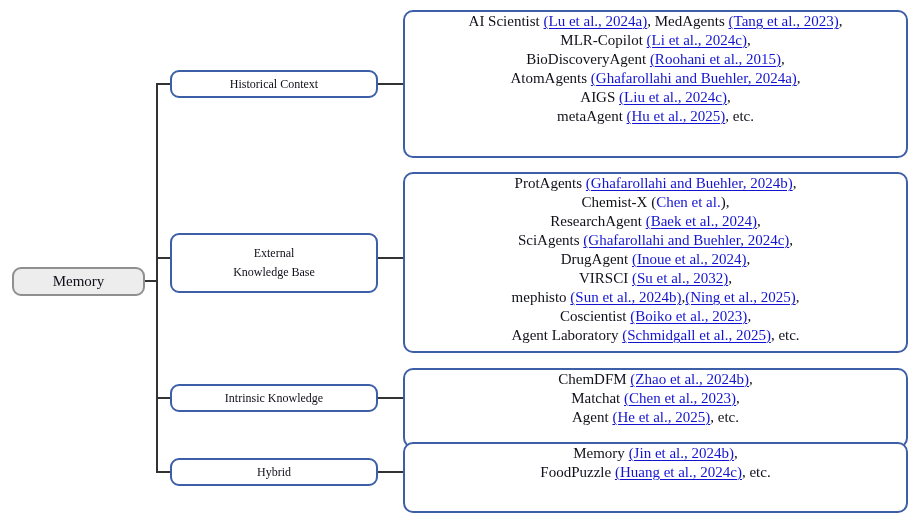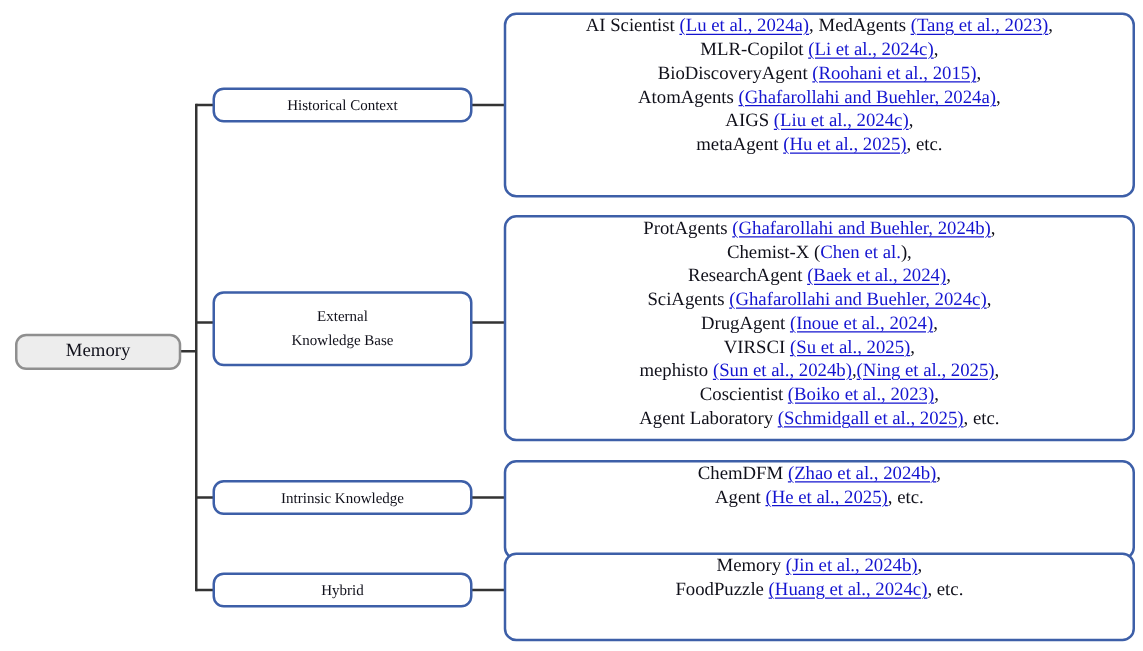--- a/index.html
+++ b/index.html
@@ -92,28 +92,29 @@
     <div class="cite-line"><span class="seg-p">AIGS </span><span class="seg-c">(Liu et al., 2024c)</span><span class="seg-p">,</span></div>
     <div class="cite-line"><span class="seg-p">metaAgent </span><span class="seg-c">(Hu et al., 2025)</span><span class="seg-p">, etc.</span></div>
   </div>
 
   <div class="cite-box" style="left:403px;top:172px;width:505px;height:181px">
     <div class="cite-line"><span class="seg-p">ProtAgents </span><span class="seg-c">(Ghafarollahi and Buehler, 2024b)</span><span class="seg-p">,</span></div>
     <div class="cite-line"><span class="seg-p">Chemist-X (</span><span class="seg-b">Chen et al.</span><span class="seg-p">),</span></div>
     <div class="cite-line"><span class="seg-p">ResearchAgent </span><span class="seg-c">(Baek et al., 2024)</span><span class="seg-p">,</span></div>
     <div class="cite-line"><span class="seg-p">SciAgents </span><span class="seg-c">(Ghafarollahi and Buehler, 2024c)</span><span class="seg-p">,</span></div>
     <div class="cite-line"><span class="seg-p">DrugAgent </span><span class="seg-c">(Inoue et al., 2024)</span><span class="seg-p">,</span></div>
-    <div class="cite-line"><span class="seg-p">VIRSCI </span><span class="seg-c">(Su et al., 2025)</span><span class="seg-p">,</span></div>
+    <div class="cite-line"><span class="seg-p">VIRSCI </span><span class="seg-c">(Su et al., 2032)</span><span class="seg-p">,</span></div>
     <div class="cite-line"><span class="seg-p">mephisto </span><span class="seg-c">(Sun et al., 2024b)</span><span class="seg-p">,</span><span class="seg-c">(Ning et al., 2025)</span><span class="seg-p">,</span></div>
     <div class="cite-line"><span class="seg-p">Coscientist </span><span class="seg-c">(Boiko et al., 2023)</span><span class="seg-p">,</span></div>
     <div class="cite-line"><span class="seg-p">Agent Laboratory </span><span class="seg-c">(Schmidgall et al., 2025)</span><span class="seg-p">, etc.</span></div>
   </div>
 
   <div class="cite-box" style="left:403px;top:368px;width:505px;height:80px">
     <div class="cite-line"><span class="seg-p">ChemDFM </span><span class="seg-c">(Zhao et al., 2024b)</span><span class="seg-p">,</span></div>
+    <div class="cite-line"><span class="seg-p">Matchat </span><span class="seg-c">(Chen et al., 2023)</span><span class="seg-p">,</span></div>
     <div class="cite-line"><span class="seg-p">Agent </span><span class="seg-c">(He et al., 2025)</span><span class="seg-p">, etc.</span></div>
   </div>
 
   <div class="cite-box" style="left:403px;top:442px;width:505px;height:71px">
     <div class="cite-line"><span class="seg-p">Memory </span><span class="seg-c">(Jin et al., 2024b)</span><span class="seg-p">,</span></div>
     <div class="cite-line"><span class="seg-p">FoodPuzzle </span><span class="seg-c">(Huang et al., 2024c)</span><span class="seg-p">, etc.</span></div>
   </div>
 
 </div>
 

